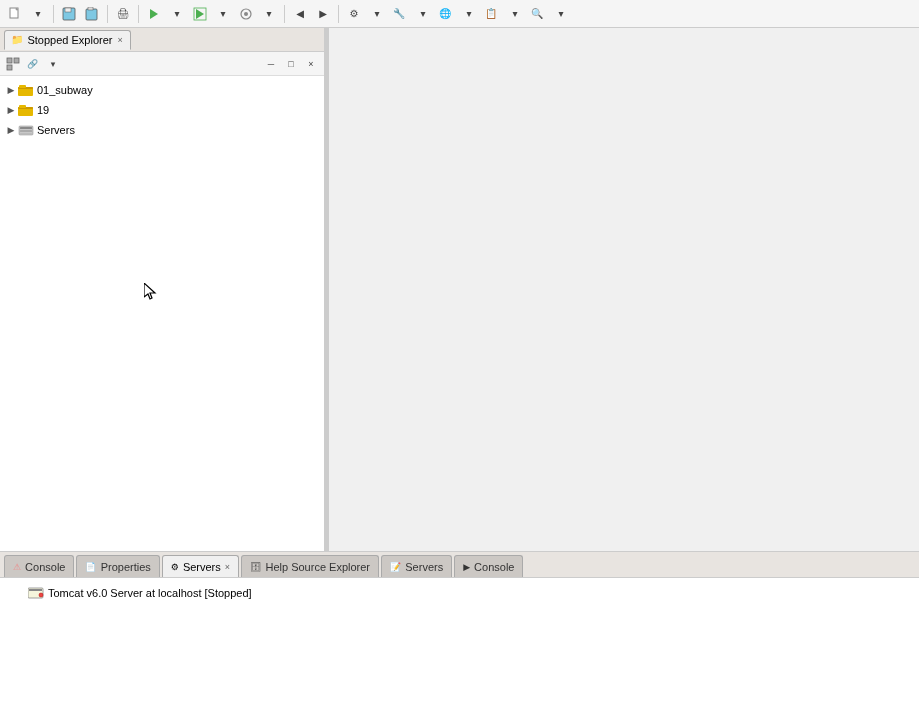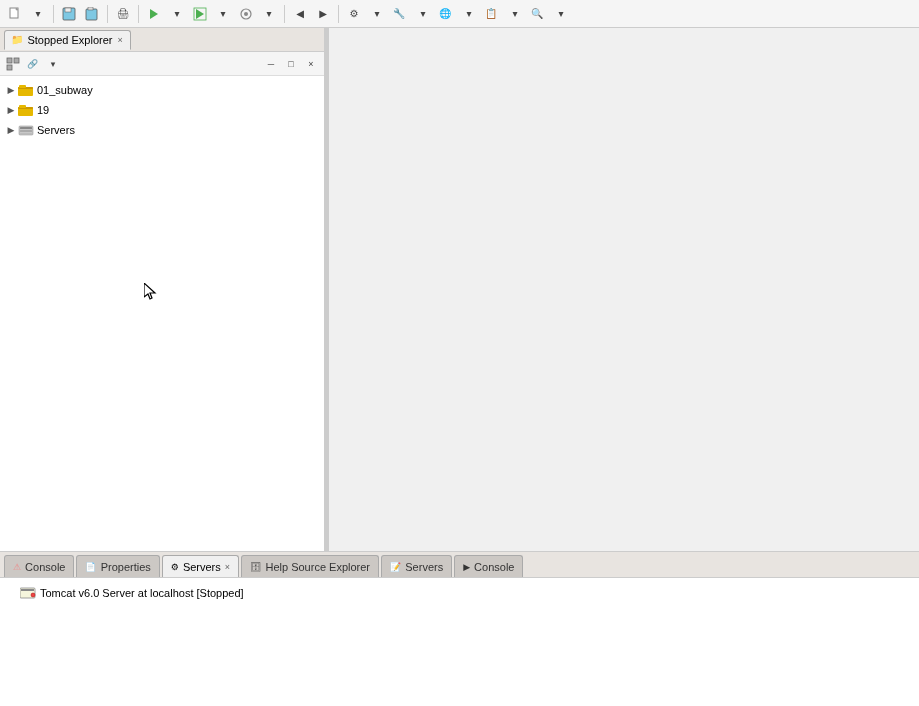--- a/index.html
+++ b/index.html
@@ -223,21 +223,21 @@
     }
     .bottom-tab-close {
       font-size: 9px;
       color: #666;
       cursor: pointer;
     }
     .bottom-content {
       flex: 1;
       background: #fff;
       overflow: auto;
-      padding: 4px 16px;
+      padding: 4px 24px;
     }
     .server-item {
       display: flex;
       align-items: center;
       gap: 4px;
       padding: 3px 4px;
       cursor: pointer;
       font-size: 11px;
     }
     .server-icon {

